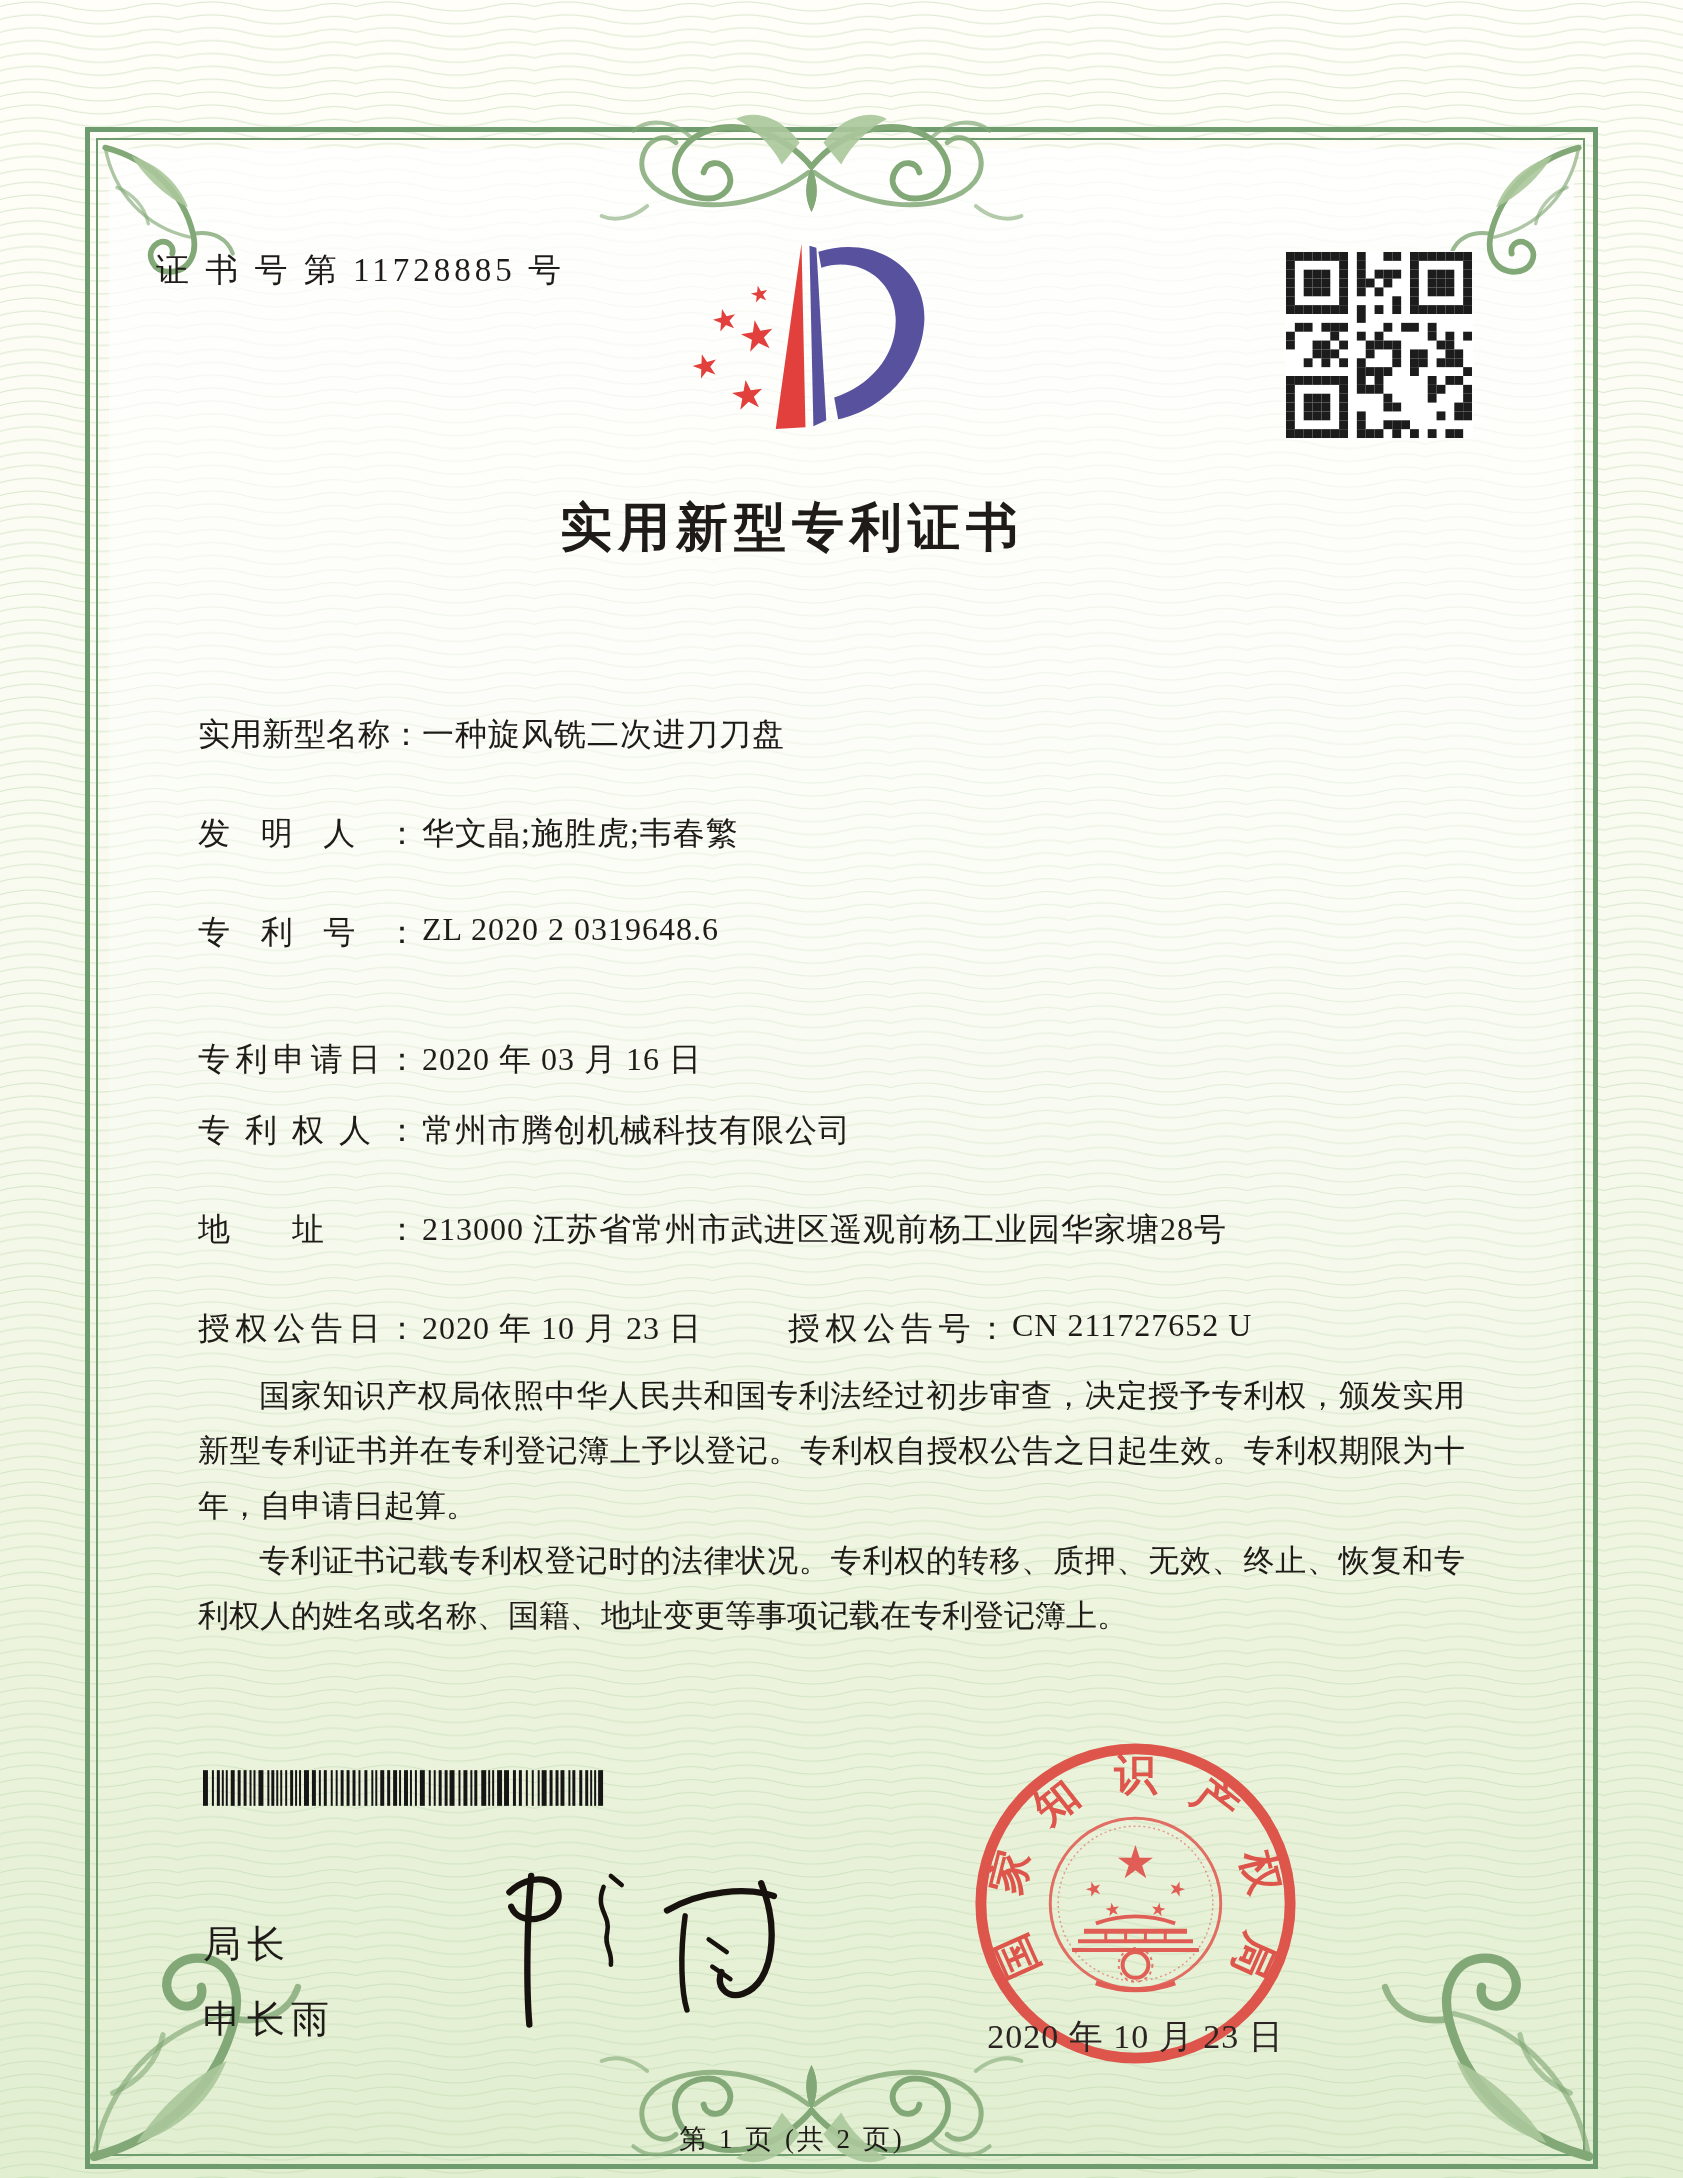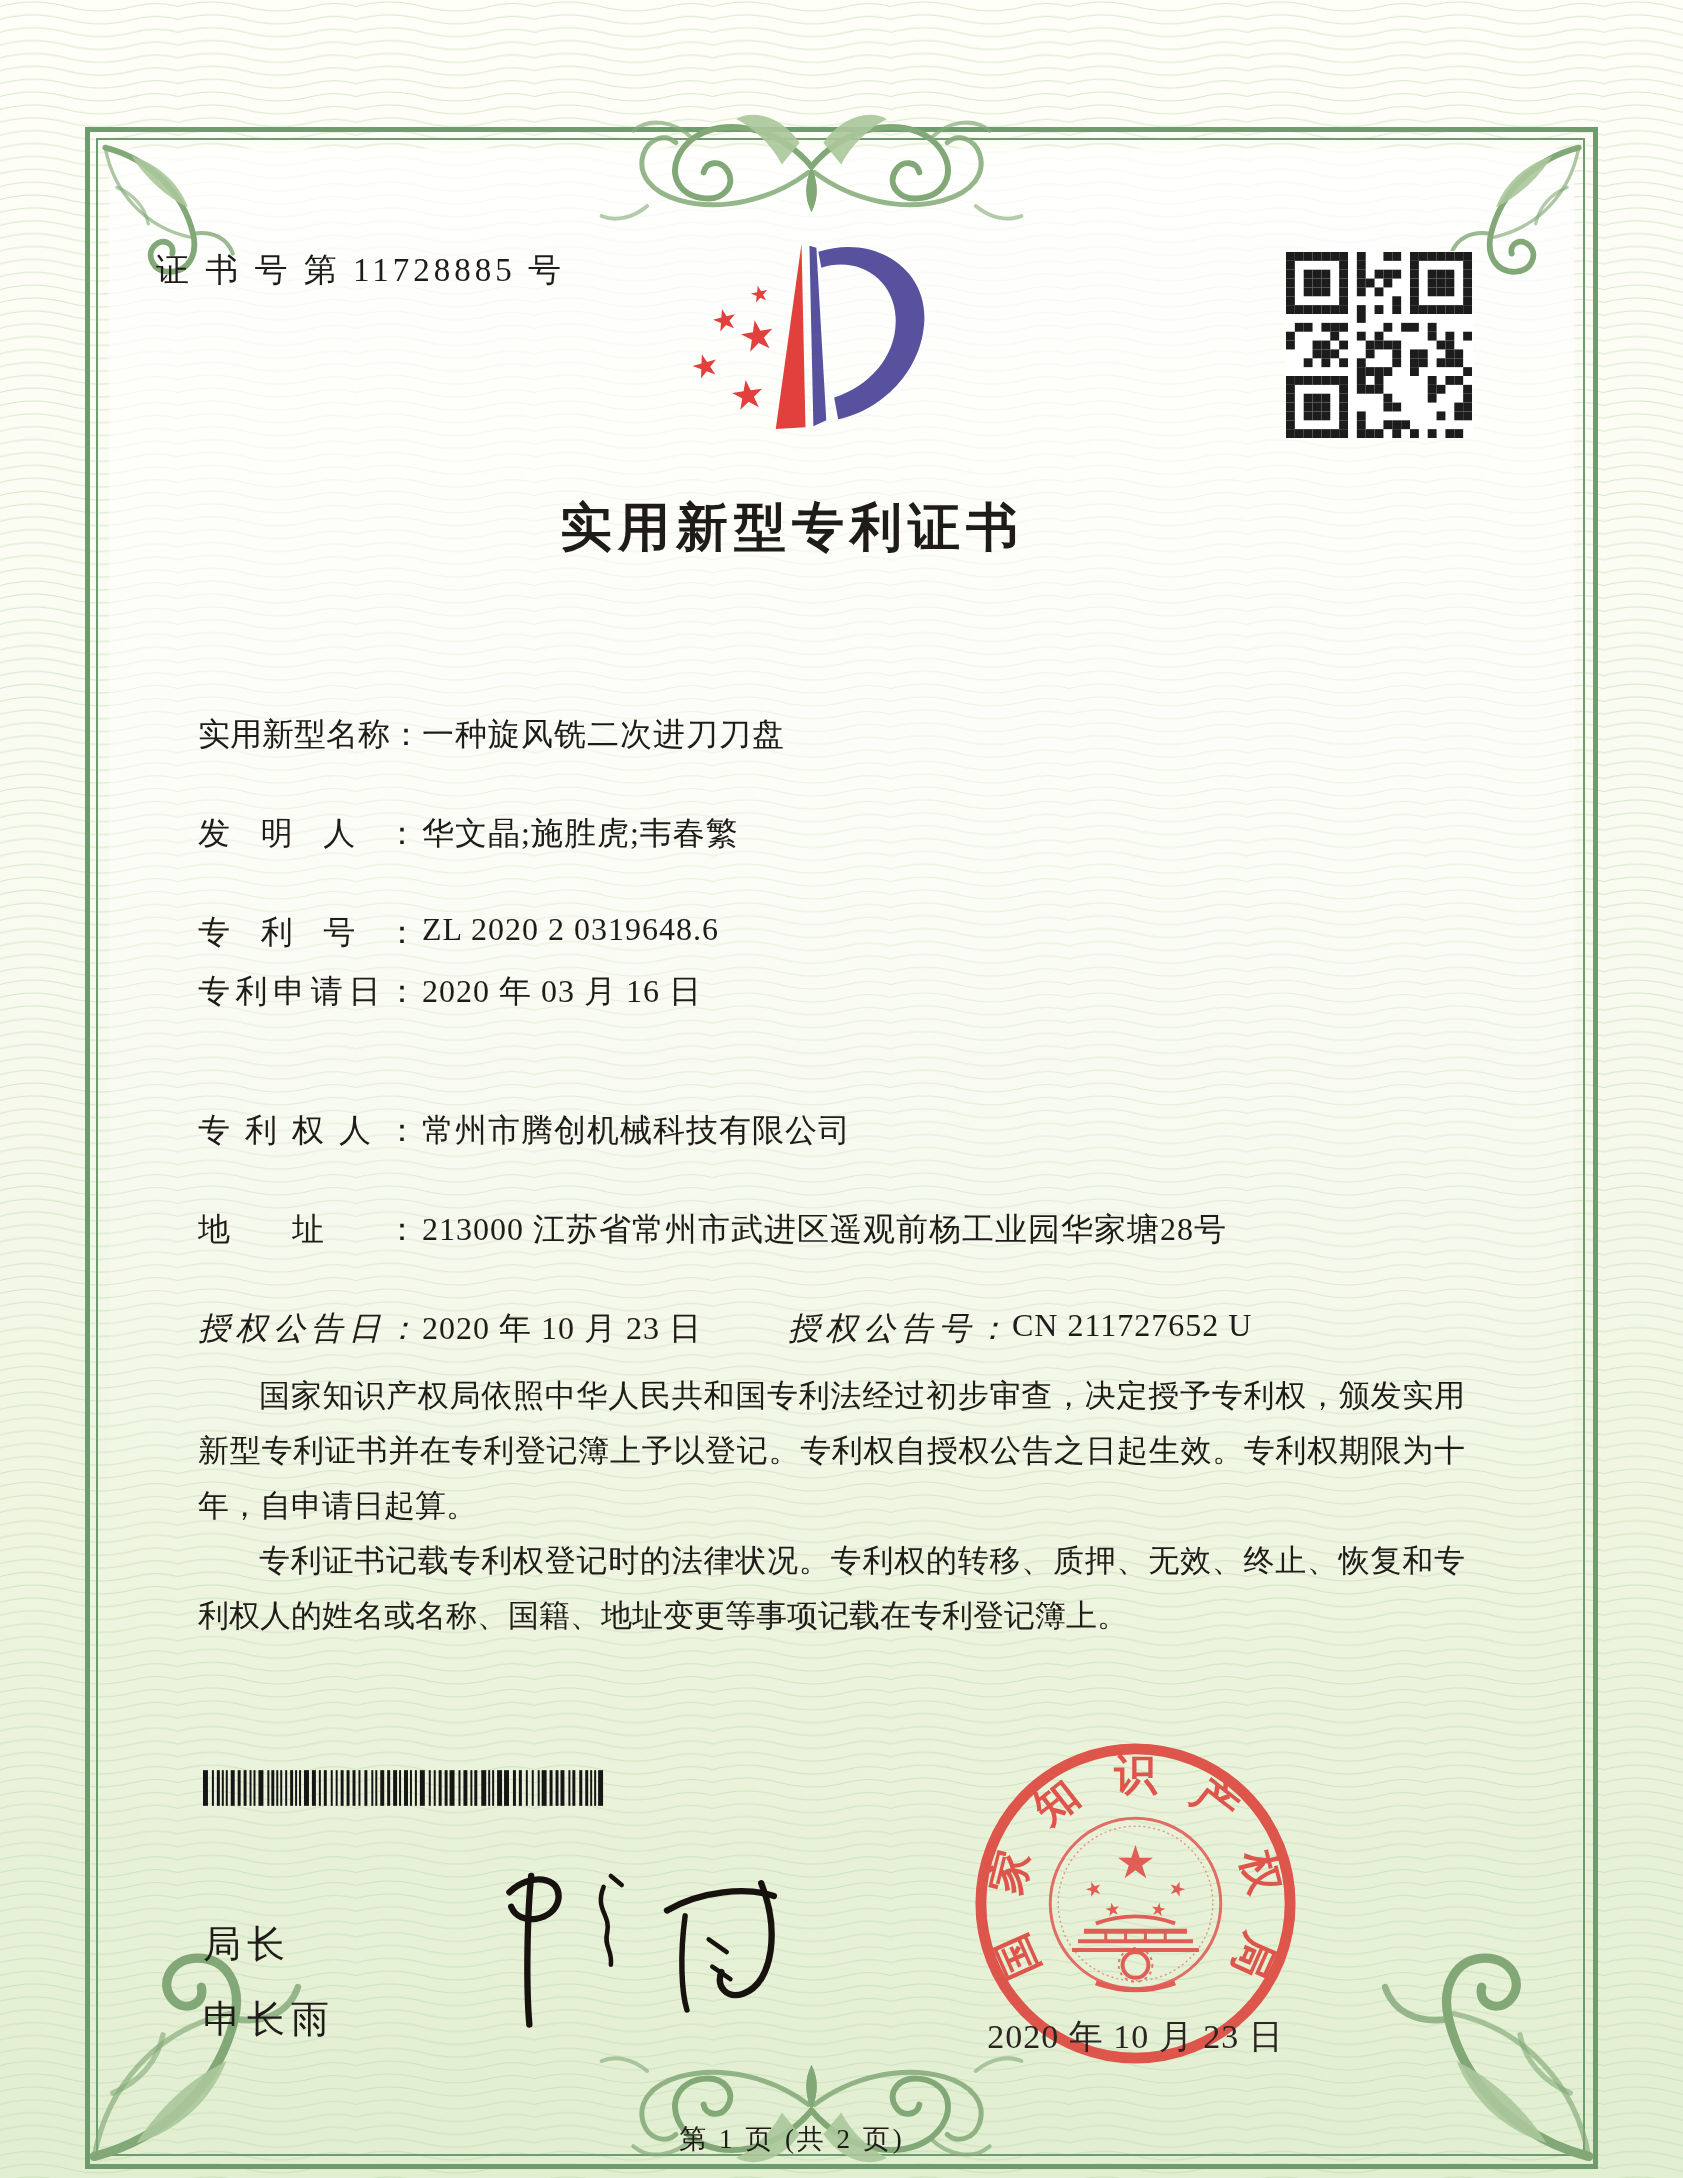--- a/index.html
+++ b/index.html
@@ -19,21 +19,21 @@
   .content{position:absolute;inset:0;z-index:2;}
   .cert-no{left:156px;top:248px;font-size:33px;letter-spacing:4px;white-space:nowrap;}
   .title{left:396px;top:493px;width:792px;text-align:center;font-size:52px;font-weight:700;letter-spacing:6px;white-space:nowrap;}
   .field-row{left:198px;width:1297px;font-size:32px;height:48px;white-space:nowrap;}
   .field-label{display:inline-block;width:220px;text-align:justify;text-align-last:justify;vertical-align:top;}
   .field-value{margin-left:4px;letter-spacing:1px;}
   .grant-row{left:198px;top:1307px;width:1297px;height:48px;font-size:32px;}
   .grant-group{position:absolute;top:0;white-space:nowrap;}
   .g1{left:0;}
   .g2{left:590px;}
-  .grant-label{display:inline-block;width:220px;text-align:justify;text-align-last:justify;vertical-align:top;font-style:italic;}
+  .grant-label{display:inline-block;width:220px;text-align:justify;text-align-last:justify;vertical-align:top;}
   .paragraphs{left:198px;top:1368px;width:1267px;font-size:31px;line-height:55px;text-align:justify;}
   .paragraphs p{margin:0;text-indent:61px;}
   .barcode-wrap{left:203px;top:1770px;}
   .signer-title{left:203px;top:1919px;font-size:38px;font-family:"Liberation Sans","DejaVu Sans",sans-serif;letter-spacing:6px;}
   .signer-name{left:203px;top:1994px;font-size:38px;font-family:Liberation Mono, monospace;letter-spacing:6px;}
   .signature{left:475px;top:1853px;}
   .seal{left:967px;top:1735px;opacity:0.93;}
   .seal-date{left:977px;top:2014px;width:317px;text-align:center;font-size:34px;color:#2b2422;letter-spacing:1px;white-space:nowrap;z-index:3;}
   .footer{left:396px;top:2121px;width:792px;text-align:center;font-size:27px;letter-spacing:3px;z-index:3;}
 </style>
@@ -346,21 +346,21 @@
 
     <div class="abs field-row" style="top:713px">
       <span class="field-label">实用新型名称：</span><span class="field-value">一种旋风铣二次进刀刀盘</span>
     </div>
     <div class="abs field-row" style="top:812px">
       <span class="field-label">发明人：</span><span class="field-value">华文晶;施胜虎;韦春繁</span>
     </div>
     <div class="abs field-row" style="top:911px">
       <span class="field-label">专利号：</span><span class="field-value">ZL 2020 2 0319648.6</span>
     </div>
-    <div class="abs field-row" style="top:970px">
+    <div class="abs field-row" style="top:1038px">
       <span class="field-label">专利申请日：</span><span class="field-value">2020 年 03 月 16 日</span>
     </div>
     <div class="abs field-row" style="top:1109px">
       <span class="field-label">专利权人：</span><span class="field-value">常州市腾创机械科技有限公司</span>
     </div>
     <div class="abs field-row" style="top:1208px">
       <span class="field-label">地址：</span><span class="field-value">213000 江苏省常州市武进区遥观前杨工业园华家塘28号</span>
     </div>
 
     <div class="abs grant-row">

